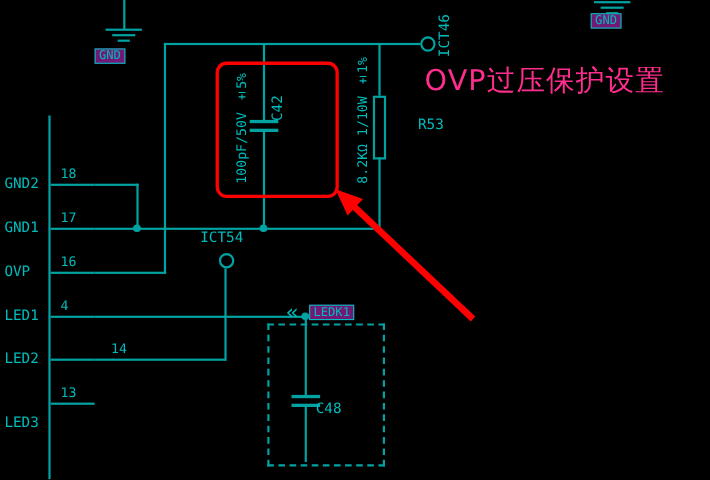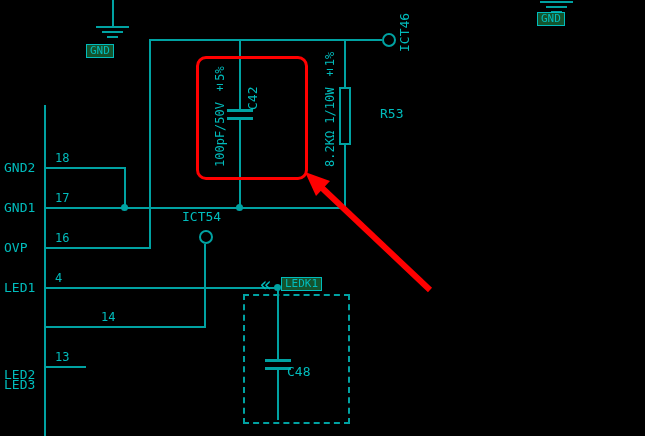--- a/index.html
+++ b/index.html
@@ -3,21 +3,21 @@
 <meta charset="utf-8">
 <style>
   html,body{margin:0;padding:0;background:#000;}
   #canvas{position:relative;width:645px;height:436px;background:#000;overflow:hidden;
           font-family:"DejaVu Sans Mono","Liberation Mono",monospace;}
   .wire{position:absolute;background:#00a2a2;}
   .dot{position:absolute;width:7px;height:7px;border-radius:50%;background:#00a2a2;}
   .label{position:absolute;color:#00bcbc;font-size:13px;line-height:1.1;white-space:nowrap;}
   .small{font-size:12px;}
   .vlabel{writing-mode:vertical-rl;transform:rotate(180deg);}
-  .boxed{border:1px solid #00bcbc;padding:0 3px;background:#14532d;}
+  .boxed{border:1px solid #00bcbc;padding:0 3px;background:#701a75;}
   .port-circle{position:absolute;width:10px;height:10px;border:2px solid #00a2a2;
                border-radius:50%;background:#000;}
   .res-body{position:absolute;border:2px solid #00a2a2;background:#000;}
   .dashed-box{position:absolute;border:2px dashed #00a2a2;}
   .hl-box{position:absolute;border:3px solid #ff0000;border-radius:10px;}
   .annot{position:absolute;white-space:nowrap;font-family:"DejaVu Sans","Liberation Sans",sans-serif;}
   .annot-title{color:#ff2d8d;font-size:26px;letter-spacing:1px;}
   .annot-note{color:#ff0000;font-size:27px;font-weight:bold;}
   svg.overlay{position:absolute;left:0;top:0;pointer-events:none;}
 </style>
@@ -32,21 +32,21 @@
   <div class="wire" style="left:46px;top:207px;width:40px;height:2px;"></div>
   <div class="wire" style="left:46px;top:247px;width:40px;height:2px;"></div>
   <div class="wire" style="left:46px;top:287px;width:40px;height:2px;"></div>
   <div class="wire" style="left:46px;top:326px;width:40px;height:2px;"></div>
   <div class="wire" style="left:46px;top:366px;width:40px;height:2px;"></div>
 
   <div class="label" style="left:4px;top:161px;">GND2</div>
   <div class="label" style="left:4px;top:201px;">GND1</div>
   <div class="label" style="left:4px;top:241px;">OVP</div>
   <div class="label" style="left:4px;top:281px;">LED1</div>
-  <div class="label" style="left:4px;top:320px;margin-top:48px;">LED2</div>
+  <div class="label" style="left:4px;top:320px;">LED2</div>
   <div class="label" style="left:4px;top:378px;">LED3</div>
 
   <div class="label small" style="left:55px;top:152px;">18</div>
   <div class="label small" style="left:55px;top:192px;">17</div>
   <div class="label small" style="left:55px;top:232px;">16</div>
   <div class="label small" style="left:55px;top:272px;">4</div>
   <div class="label small" style="left:55px;top:311px;margin-left:46px;">14</div>
   <div class="label small" style="left:55px;top:351px;">13</div>
 
   <div class="wire" style="left:86px;top:167px;width:40px;height:2px;"></div>
@@ -102,14 +102,15 @@
   <div class="wire" style="left:277px;top:370px;width:2px;height:50px;"></div>
   <div class="label" style="left:287px;top:365px;">C48</div>
 
   <div class="hl-box" style="left:196px;top:56px;width:106px;height:118px;"></div>
 
   <svg class="overlay" width="645" height="436" viewBox="0 0 645 436">
     <line x1="430" y1="290" x2="320" y2="186" stroke="#ff0000" stroke-width="6"></line>
     <polygon points="305,172 330,181 316,196" fill="#ff0000"></polygon>
   </svg>
 
+  <div class="annot annot-title" style="left:386px;top:56px;">OVP过压保护设置</div>
 
 </div>
 
 </body></html>

